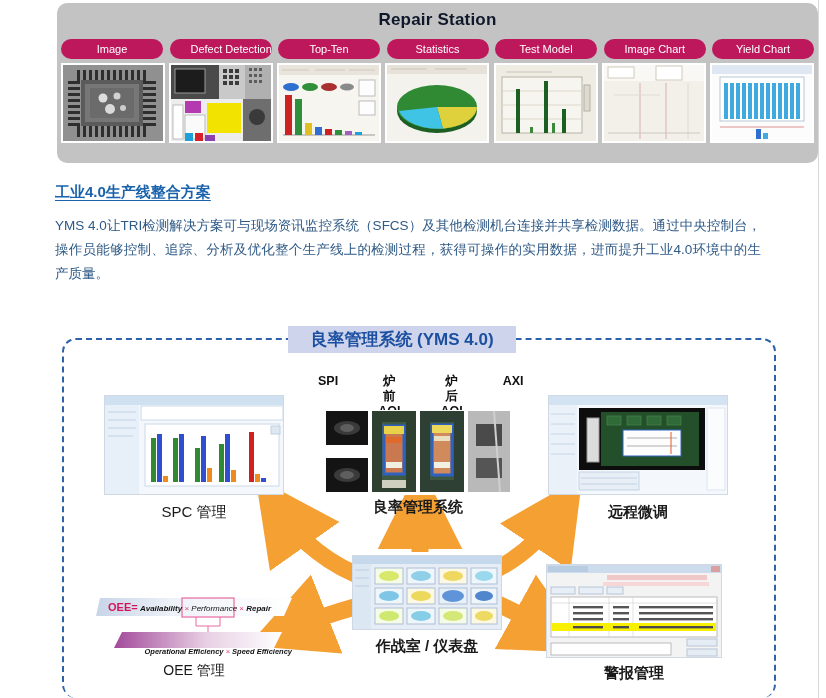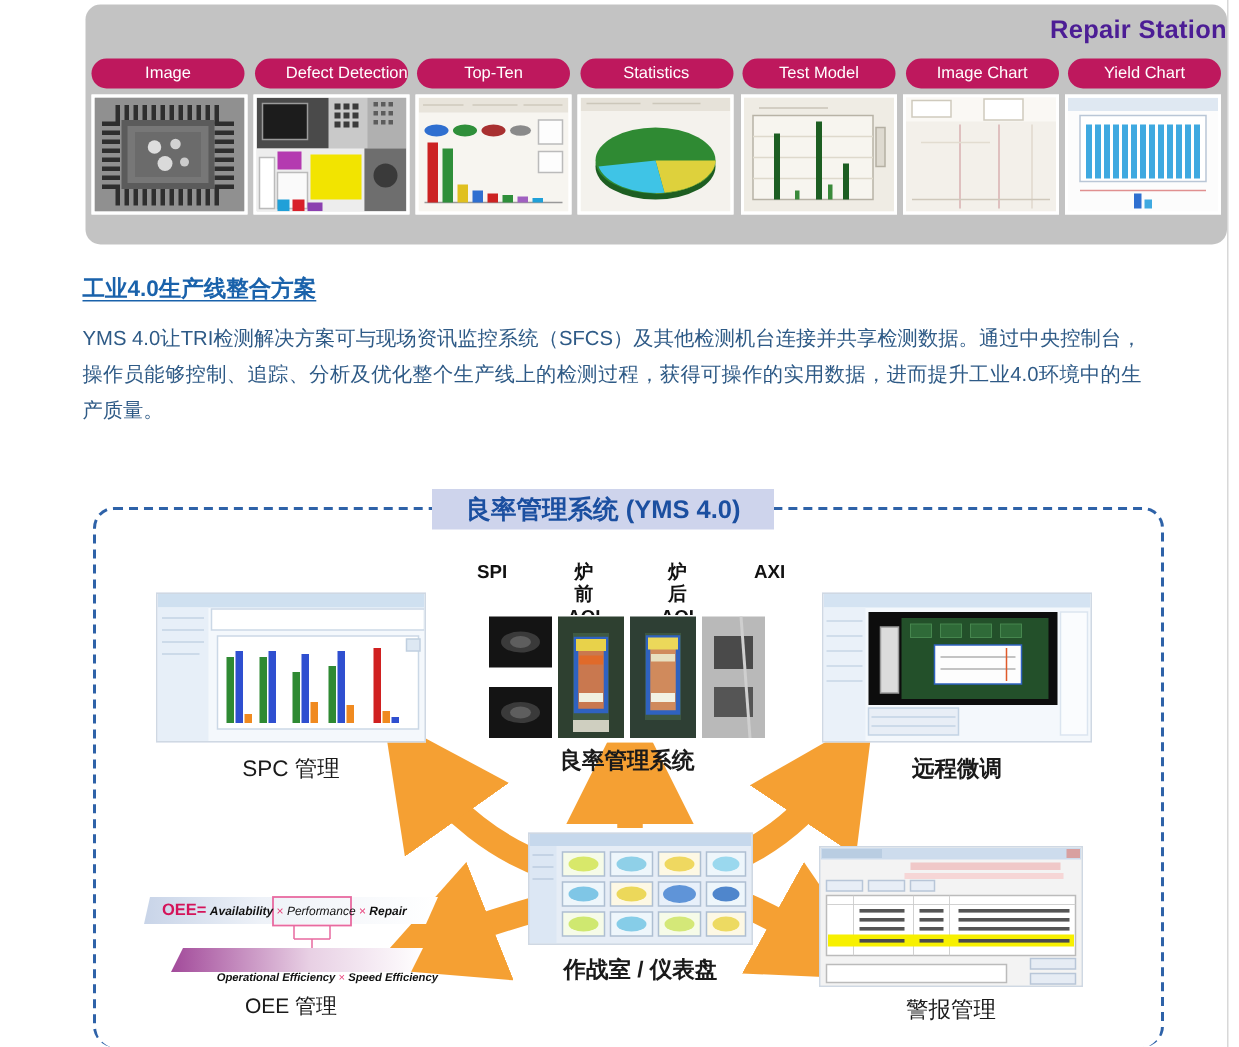--- a/index.html
+++ b/index.html
@@ -27,23 +27,23 @@
   
   .repair-panel {
     position: absolute;
     left: 57px; top: 3px;
     width: 761px; height: 160px;
     background: #c3c3c3;
     border-radius: 10px;
   }
   .repair-title {
     position: absolute; top: 7px; left: 0; width: 100%;
-    text-align: right;
+    text-align: center;
     font-size: 17px; font-weight: bold;
-    color: #4c1d95;
+    color: #0f172a;
     letter-spacing: .2px;
   }
   .tab-row {
     position: absolute; top: 36px; left: 4px;
     width: 753px; height: 20px;
     display: flex;
     justify-content: space-between;
     align-items: center;
   }
   .tab-pill {
@@ -164,21 +164,21 @@
   
   #oee-graphic { position:absolute; left: 96px; top: 596px; width: 196px; height: 56px; }
   #oee-label { left: 96px; top: 662px; width: 196px; }
 
   
   #center-shot { left: 352px; top: 555px; width: 150px; height: 75px; background:#dfe7f1;}
   #center-label { left: 340px; top: 637px; width: 174px; font-weight: bold; font-size:15px;}
 
   
   #alarm-shot { left: 546px; top: 564px; width: 176px; height: 94px; background:#f2f2f2;}
-  #alarm-label { left: 546px; top: 664px; width: 176px; font-weight: normal; font-size:15px;}
+  #alarm-label { left: 546px; top: 664px; width: 176px; font-weight: bold; font-size:15px;}
 
   
   #arrows { position: absolute; left: 0; top: 0; width: 826px; height: 698px; pointer-events: none; }
 </style>
 </head>
 <body>
 
 <div id="page">
 
   <div class="repair-panel">

